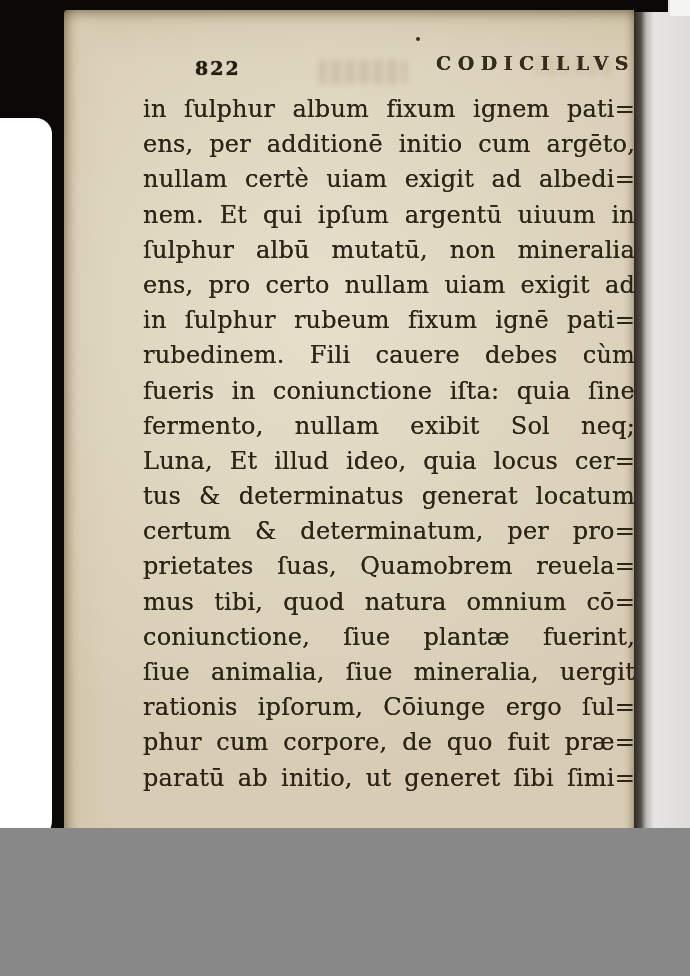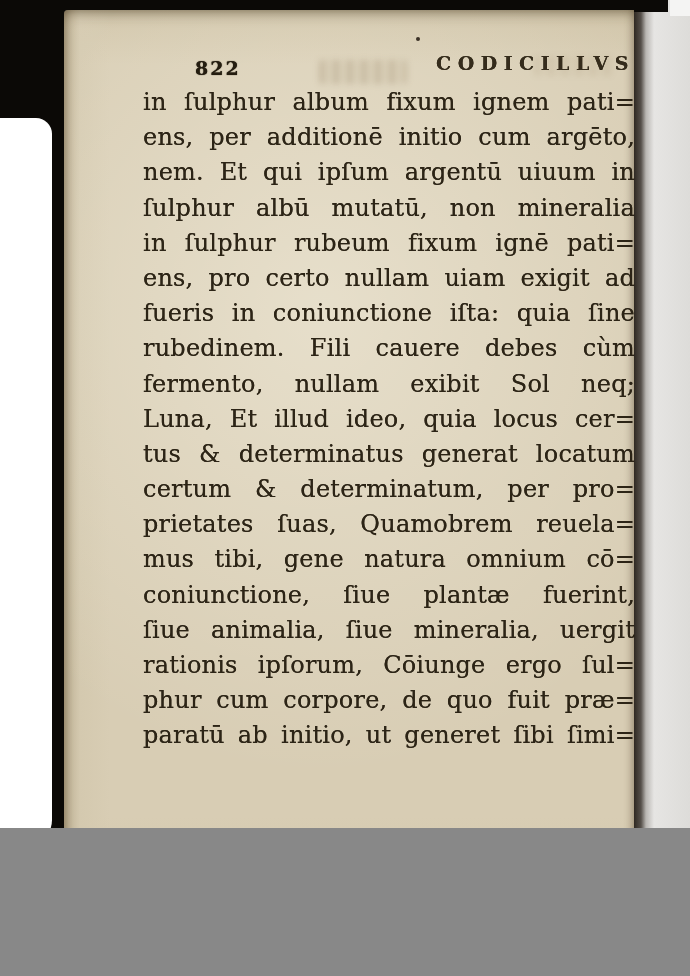--- a/index.html
+++ b/index.html
@@ -32,21 +32,21 @@
         background-color:var(--paper);
         border-radius:4px 0 0 8px;
         box-shadow:inset 0 10px 14px -8px rgba(70,55,30,.55),
                    inset -7px 0 10px -6px rgba(70,55,30,.45),
                    inset 9px 0 12px -8px rgba(80,62,34,.55);}
   .header-row{position:absolute;left:143px;top:52px;width:492px;height:34px;color:#352c1c;}
   .page-number{position:absolute;left:52px;top:5px;font-size:19px;font-weight:bold;
         letter-spacing:2px;color:#241d10;text-shadow:0 0 1px #241d10;}
   .running-header{display:block;text-align:right;font-size:19px;font-weight:bold;
         letter-spacing:6.5px;text-shadow:0 0 .5px #352c1c;}
-  .textblock{position:absolute;left:143px;top:85px;width:492px;color:var(--ink);
+  .textblock{position:absolute;left:143px;top:92px;width:492px;color:var(--ink);
         font-size:24px;line-height:35.2px;letter-spacing:.2px;
         text-shadow:0 0 .5px rgba(44,36,22,.85);}
   .line{text-align:justify;text-align-last:justify;height:35.2px;overflow:hidden;}
   .catchword-row{position:absolute;left:143px;top:831px;width:492px;text-align:left;
         font-size:18px;color:var(--ink);text-shadow:0 0 .5px rgba(44,36,22,.85);}
   .ghost{position:absolute;filter:blur(3px);border-radius:4px;
         background:repeating-linear-gradient(90deg,rgba(110,85,50,.20) 0 6px,
         rgba(110,85,50,.05) 6px 14px);}
   .ghost1{left:255px;top:50px;width:88px;height:24px;}
   .ghost2{left:470px;top:46px;width:80px;height:20px;opacity:.5;}
@@ -76,32 +76,33 @@
   </div>
 
   <div class="header-row">
     <span class="page-number">822</span>
     <span class="running-header">CODICILLVS</span>
   </div>
 
   <div class="textblock">
       <div class="line">in ſulphur album fixum ignem pati=</div>
       <div class="line">ens, per additionē initio cum argēto,</div>
+      <div class="line">nullam certè uiam exigit ad albedi=</div>
       <div class="line">nem. Et qui ipſum argentū uiuum in</div>
       <div class="line">ſulphur albū mutatū, non mineralia</div>
+      <div class="line">ens, pro certo nullam uiam exigit ad</div>
       <div class="line">in ſulphur rubeum fixum ignē pati=</div>
-      <div class="line">ens, pro certo nullam uiam exigit ad</div>
+      <div class="line">rubedinem. Fili cauere debes cùm</div>
       <div class="line">fueris in coniunctione iſta: quia ſine</div>
-      <div class="line">rubedinem. Fili cauere debes cùm</div>
       <div class="line">fermento, nullam exibit Sol neq;</div>
       <div class="line">Luna, Et illud ideo, quia locus cer=</div>
       <div class="line">tus &amp; determinatus generat locatum</div>
       <div class="line">certum &amp; determinatum, per pro=</div>
       <div class="line">prietates ſuas, Quamobrem reuela=</div>
-      <div class="line">mus tibi, gene natura omnium cō=</div>
+      <div class="line">mus tibi, quod natura omnium cō=</div>
       <div class="line">coniunctione, ſiue plantæ fuerint,</div>
       <div class="line">ſiue animalia, ſiue mineralia, uergit</div>
       <div class="line">rationis ipſorum, Cōiunge ergo ſul=</div>
       <div class="line">phur cum corpore, de quo fuit præ=</div>
       <div class="line">paratū ab initio, ut generet ſibi ſimi=</div>
     </div>
 
   <div class="catchword-row">le &amp;</div>
 
   <div class="bottom-bar"></div>

